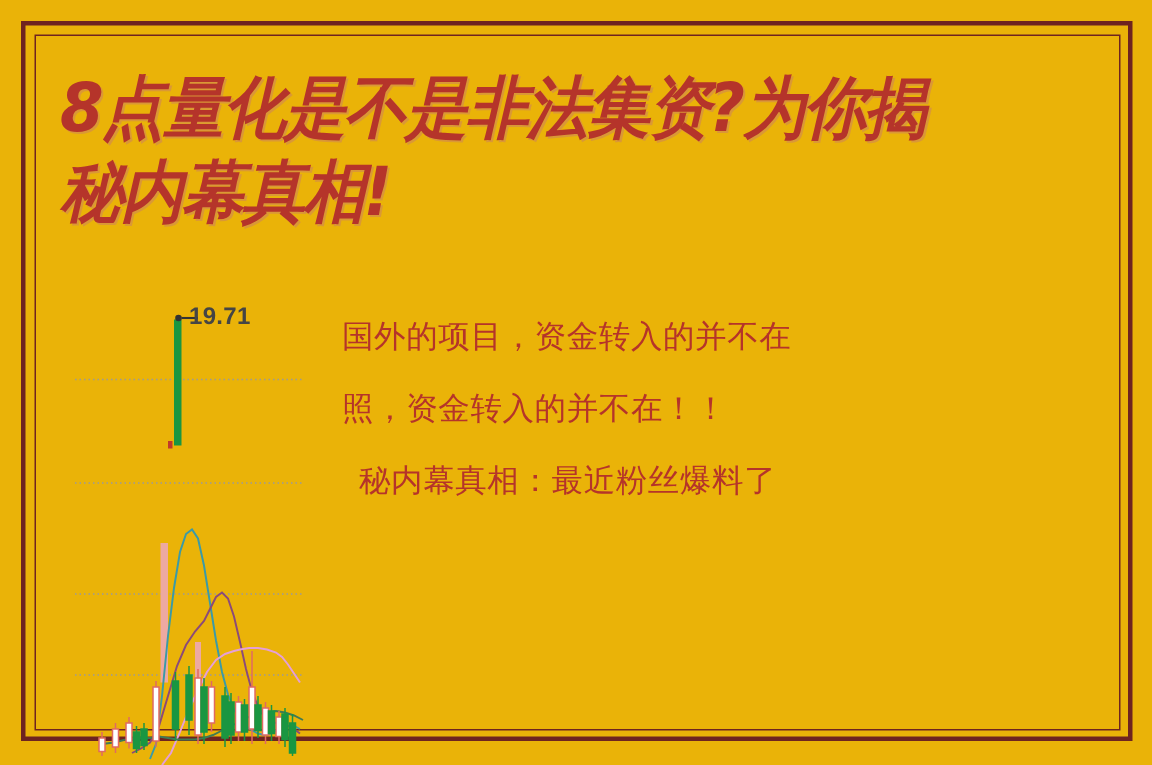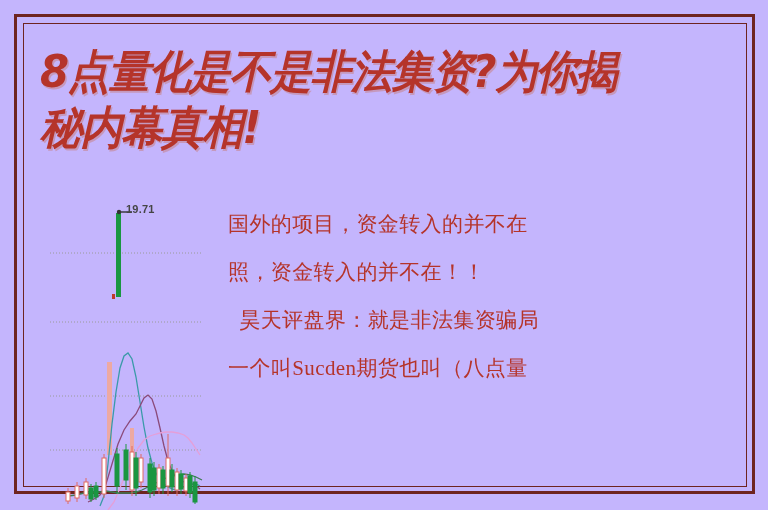--- a/index.html
+++ b/index.html
@@ -11,21 +11,21 @@
     width: 768px;
     height: 510px;
     overflow: hidden;
     font-family: "Liberation Sans", "DejaVu Sans", sans-serif;
   }
 
   #page {
     position: relative;
     width: 768px;
     height: 510px;
-    background: #c4b5fd;
+    background: #eab308;
     overflow: hidden;
   }
 
   
   .frame-outer {
     position: absolute;
     left: 14px;
     top: 14px;
     width: 741px;
     height: 480px;
@@ -94,43 +94,42 @@
   }
   .chart-wrap svg {
     display: block;
   }
   .price-tag {
     position: absolute;
     left: 126px;
     top: 203px;
     color: #454545;
     font-family: "Liberation Sans", sans-serif;
-    font-size: 11px;
+    font-size: 16px;
     font-weight: 700;
     letter-spacing: 0.2px;
   }
 </style>
 </head>
 <body>
 
 <div id="page">
 
   <div class="frame-outer"></div>
   <div class="frame-inner"></div>
 
   <div class="headline">
     <span class="hl-line">8点量化是不是非法集资?为你揭</span>
     <span class="hl-line">秘内幕真相!</span>
   </div>
 
   <div class="body-col">
     <div class="body-line">国外的项目，资金转入的并不在</div>
     <div class="body-line">照，资金转入的并不在！！</div>
-    <div class="body-line">  昊天评盘界：就是非法集资骗局</div>
-    <div class="body-line">一个叫Sucden期货也叫（八点量</div>
+    <div class="body-line">  秘内幕真相：最近粉丝爆料了</div>
   </div>
 
   <div class="chart-wrap">
     <svg width="182" height="314" viewBox="0 0 182 314">
 
       <g stroke="#9a9a9a" stroke-width="1" stroke-dasharray="1,2" fill="none">
         <line x1="4" y1="57" x2="156" y2="57"></line>
         <line x1="4" y1="126" x2="156" y2="126"></line>
         <line x1="4" y1="200" x2="156" y2="200"></line>
         <line x1="4" y1="254" x2="156" y2="254"></line>

